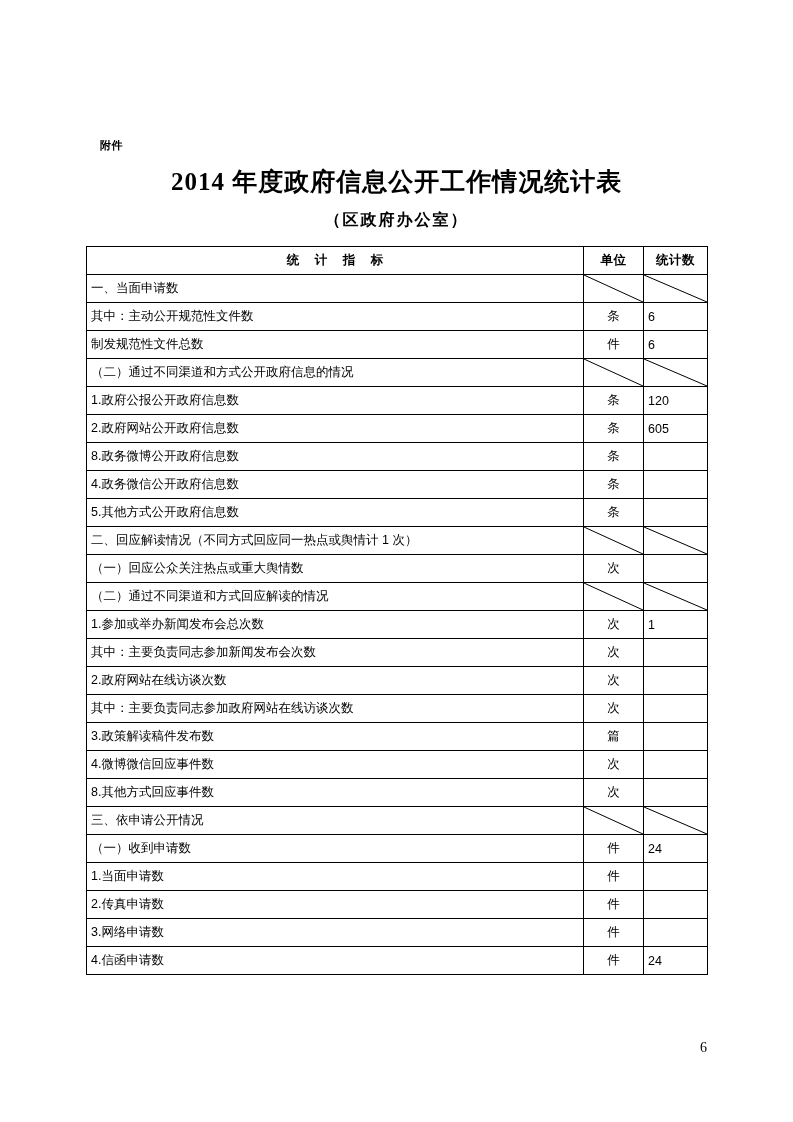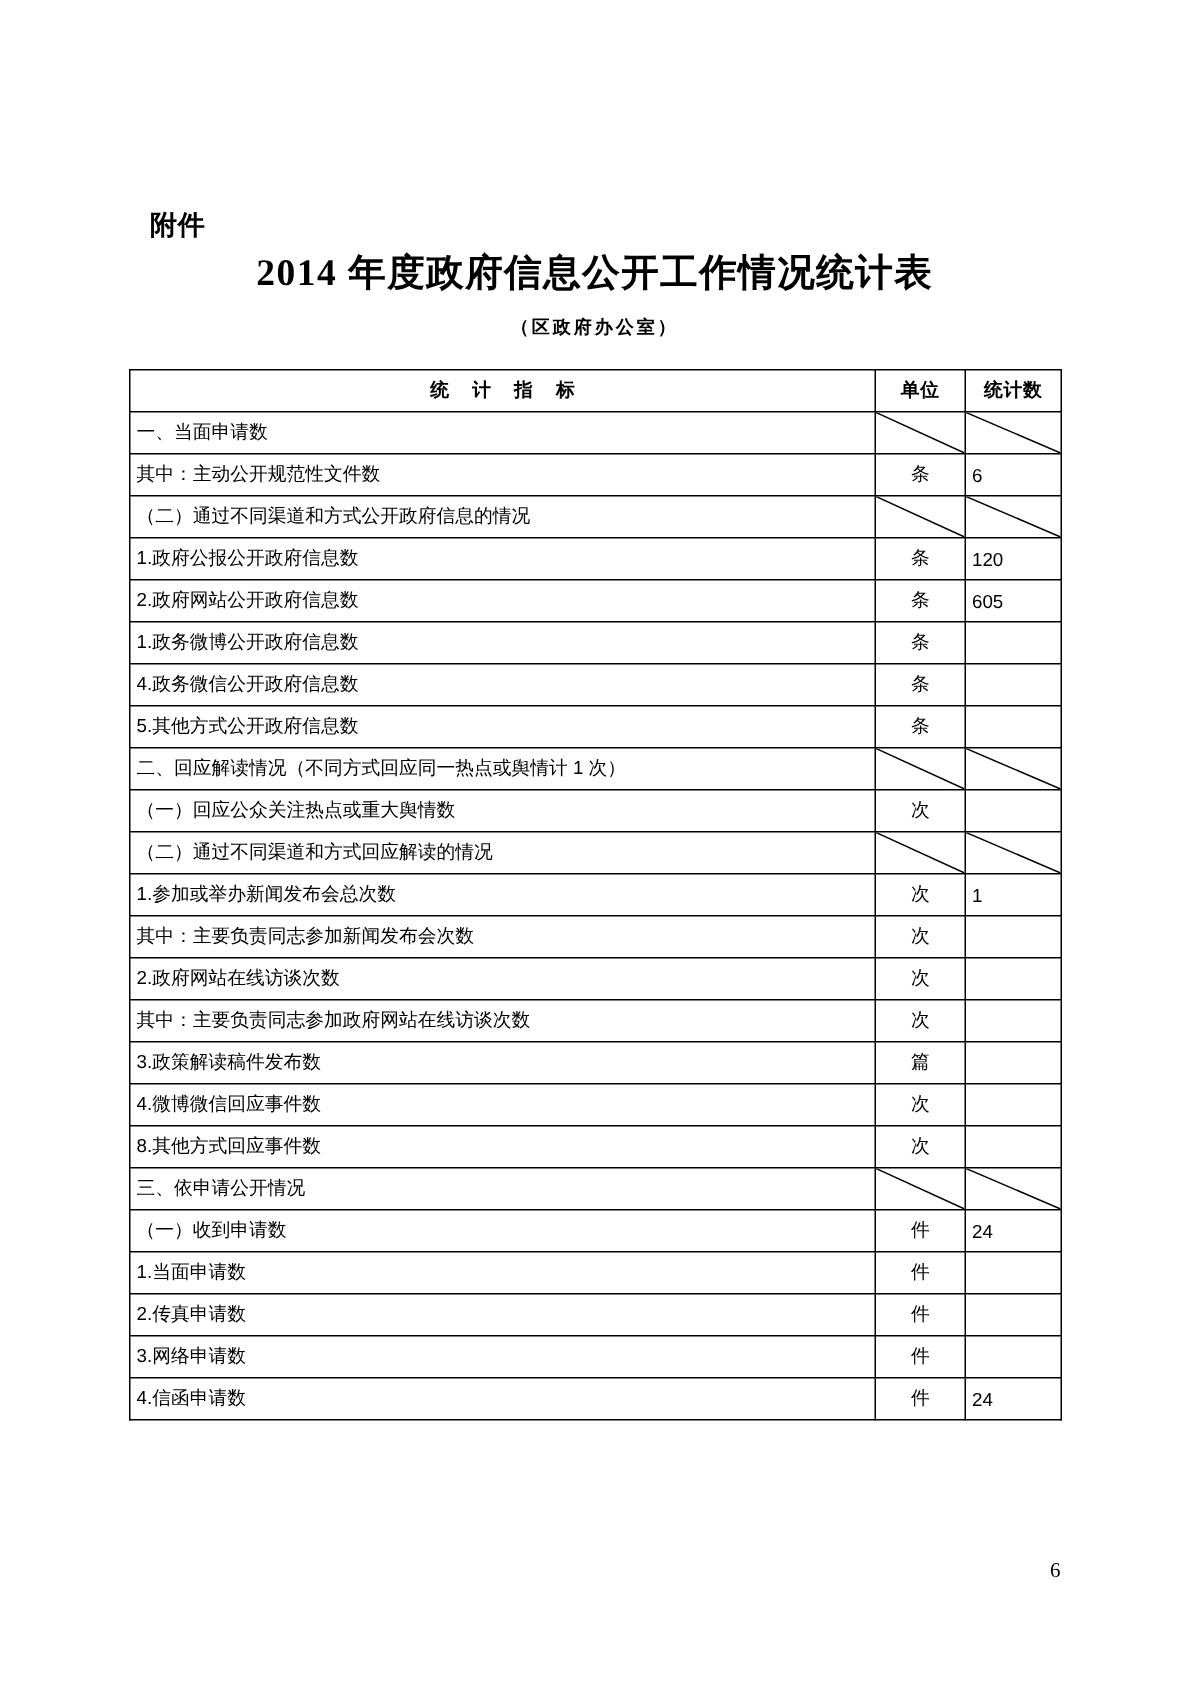--- a/index.html
+++ b/index.html
@@ -18,42 +18,42 @@
   .page {
     position: relative;
     width: 793px;
     height: 1122px;
     box-sizing: border-box;
   }
   .attachment-label {
     position: absolute;
     left: 100px;
     top: 138px;
-    font-size: 18px;
+    font-size: 11px;
     font-weight: bold;
     letter-spacing: 0.5px;
   }
   .doc-title {
     position: absolute;
     left: 0;
     right: 0;
     top: 165px;
     text-align: center;
     font-size: 25px;
     font-weight: bold;
     letter-spacing: 1px;
     font-family: "Liberation Serif", "DejaVu Serif", serif;
   }
   .doc-subtitle {
     position: absolute;
     left: 0;
     right: 0;
     top: 210px;
     text-align: center;
-    font-size: 12px;
+    font-size: 16px;
     font-weight: bold;
     letter-spacing: 2px;
   }
   table.stat-table {
     position: absolute;
     left: 86px;
     top: 246px;
     width: 621px;
     border-collapse: collapse;
     table-layout: fixed;
@@ -144,20 +144,25 @@
               <line x1="0" y1="0" x2="100" y2="28" stroke="#000" stroke-width="1" vector-effect="non-scaling-stroke"></line>
             </svg>
           </td>
         </tr>
         <tr>
           <td class="lvl2">其中：主动公开规范性文件数</td>
           <td class="col-unit">条</td>
           <td class="col-value">6</td>
         </tr>
         <tr>
+          <td class="lvl3">制发规范性文件总数</td>
+          <td class="col-unit">件</td>
+          <td class="col-value">6</td>
+        </tr>
+        <tr>
           <td class="lvl1">（二）通过不同渠道和方式公开政府信息的情况</td>
           <td class="col-unit slash">
             <svg viewBox="0 0 100 28" preserveAspectRatio="none">
               <line x1="0" y1="0" x2="100" y2="28" stroke="#000" stroke-width="1" vector-effect="non-scaling-stroke"></line>
             </svg>
           </td>
           <td class="col-value slash" style="padding: 0px;">
             <svg viewBox="0 0 100 28" preserveAspectRatio="none">
               <line x1="0" y1="0" x2="100" y2="28" stroke="#000" stroke-width="1" vector-effect="non-scaling-stroke"></line>
             </svg>
@@ -167,21 +172,21 @@
           <td class="lvl2">1.政府公报公开政府信息数</td>
           <td class="col-unit">条</td>
           <td class="col-value">120</td>
         </tr>
         <tr>
           <td class="lvl2">2.政府网站公开政府信息数</td>
           <td class="col-unit">条</td>
           <td class="col-value">605</td>
         </tr>
         <tr>
-          <td class="lvl2">1.政务微博公开政府信息数</td>
+          <td class="lvl2">8.政务微博公开政府信息数</td>
           <td class="col-unit">条</td>
           <td class="col-value"></td>
         </tr>
         <tr>
           <td class="lvl2">4.政务微信公开政府信息数</td>
           <td class="col-unit">条</td>
           <td class="col-value"></td>
         </tr>
         <tr>
           <td class="lvl2">5.其他方式公开政府信息数</td>

